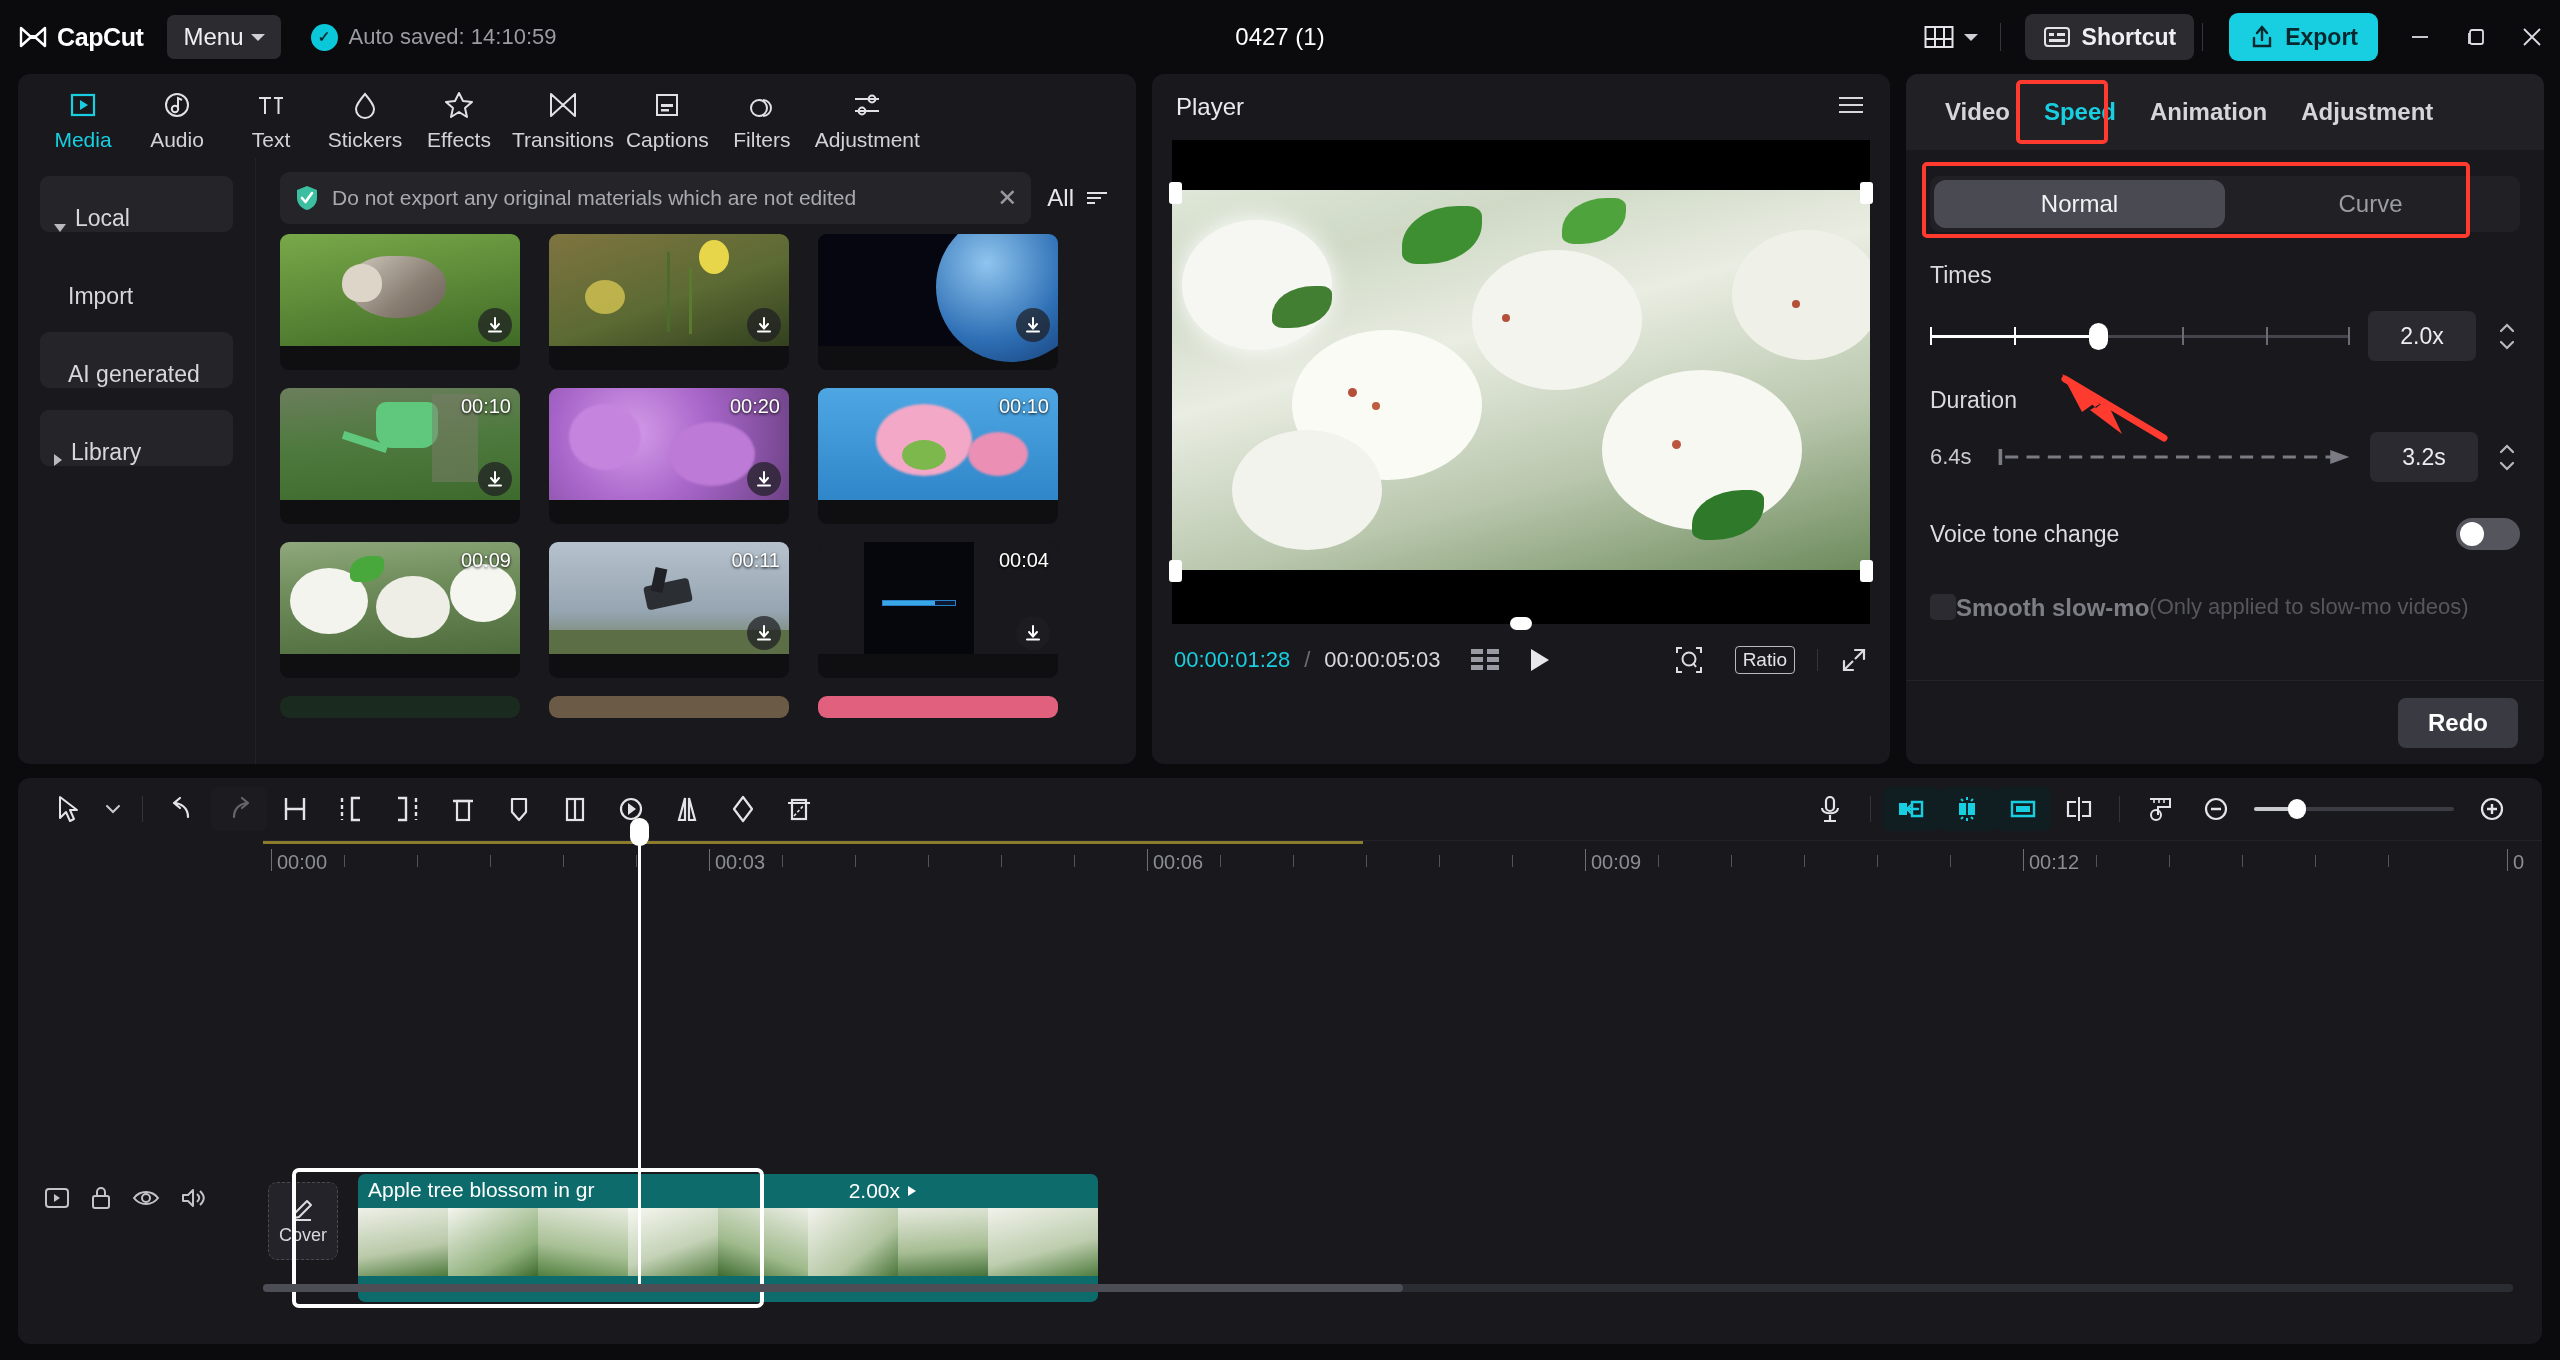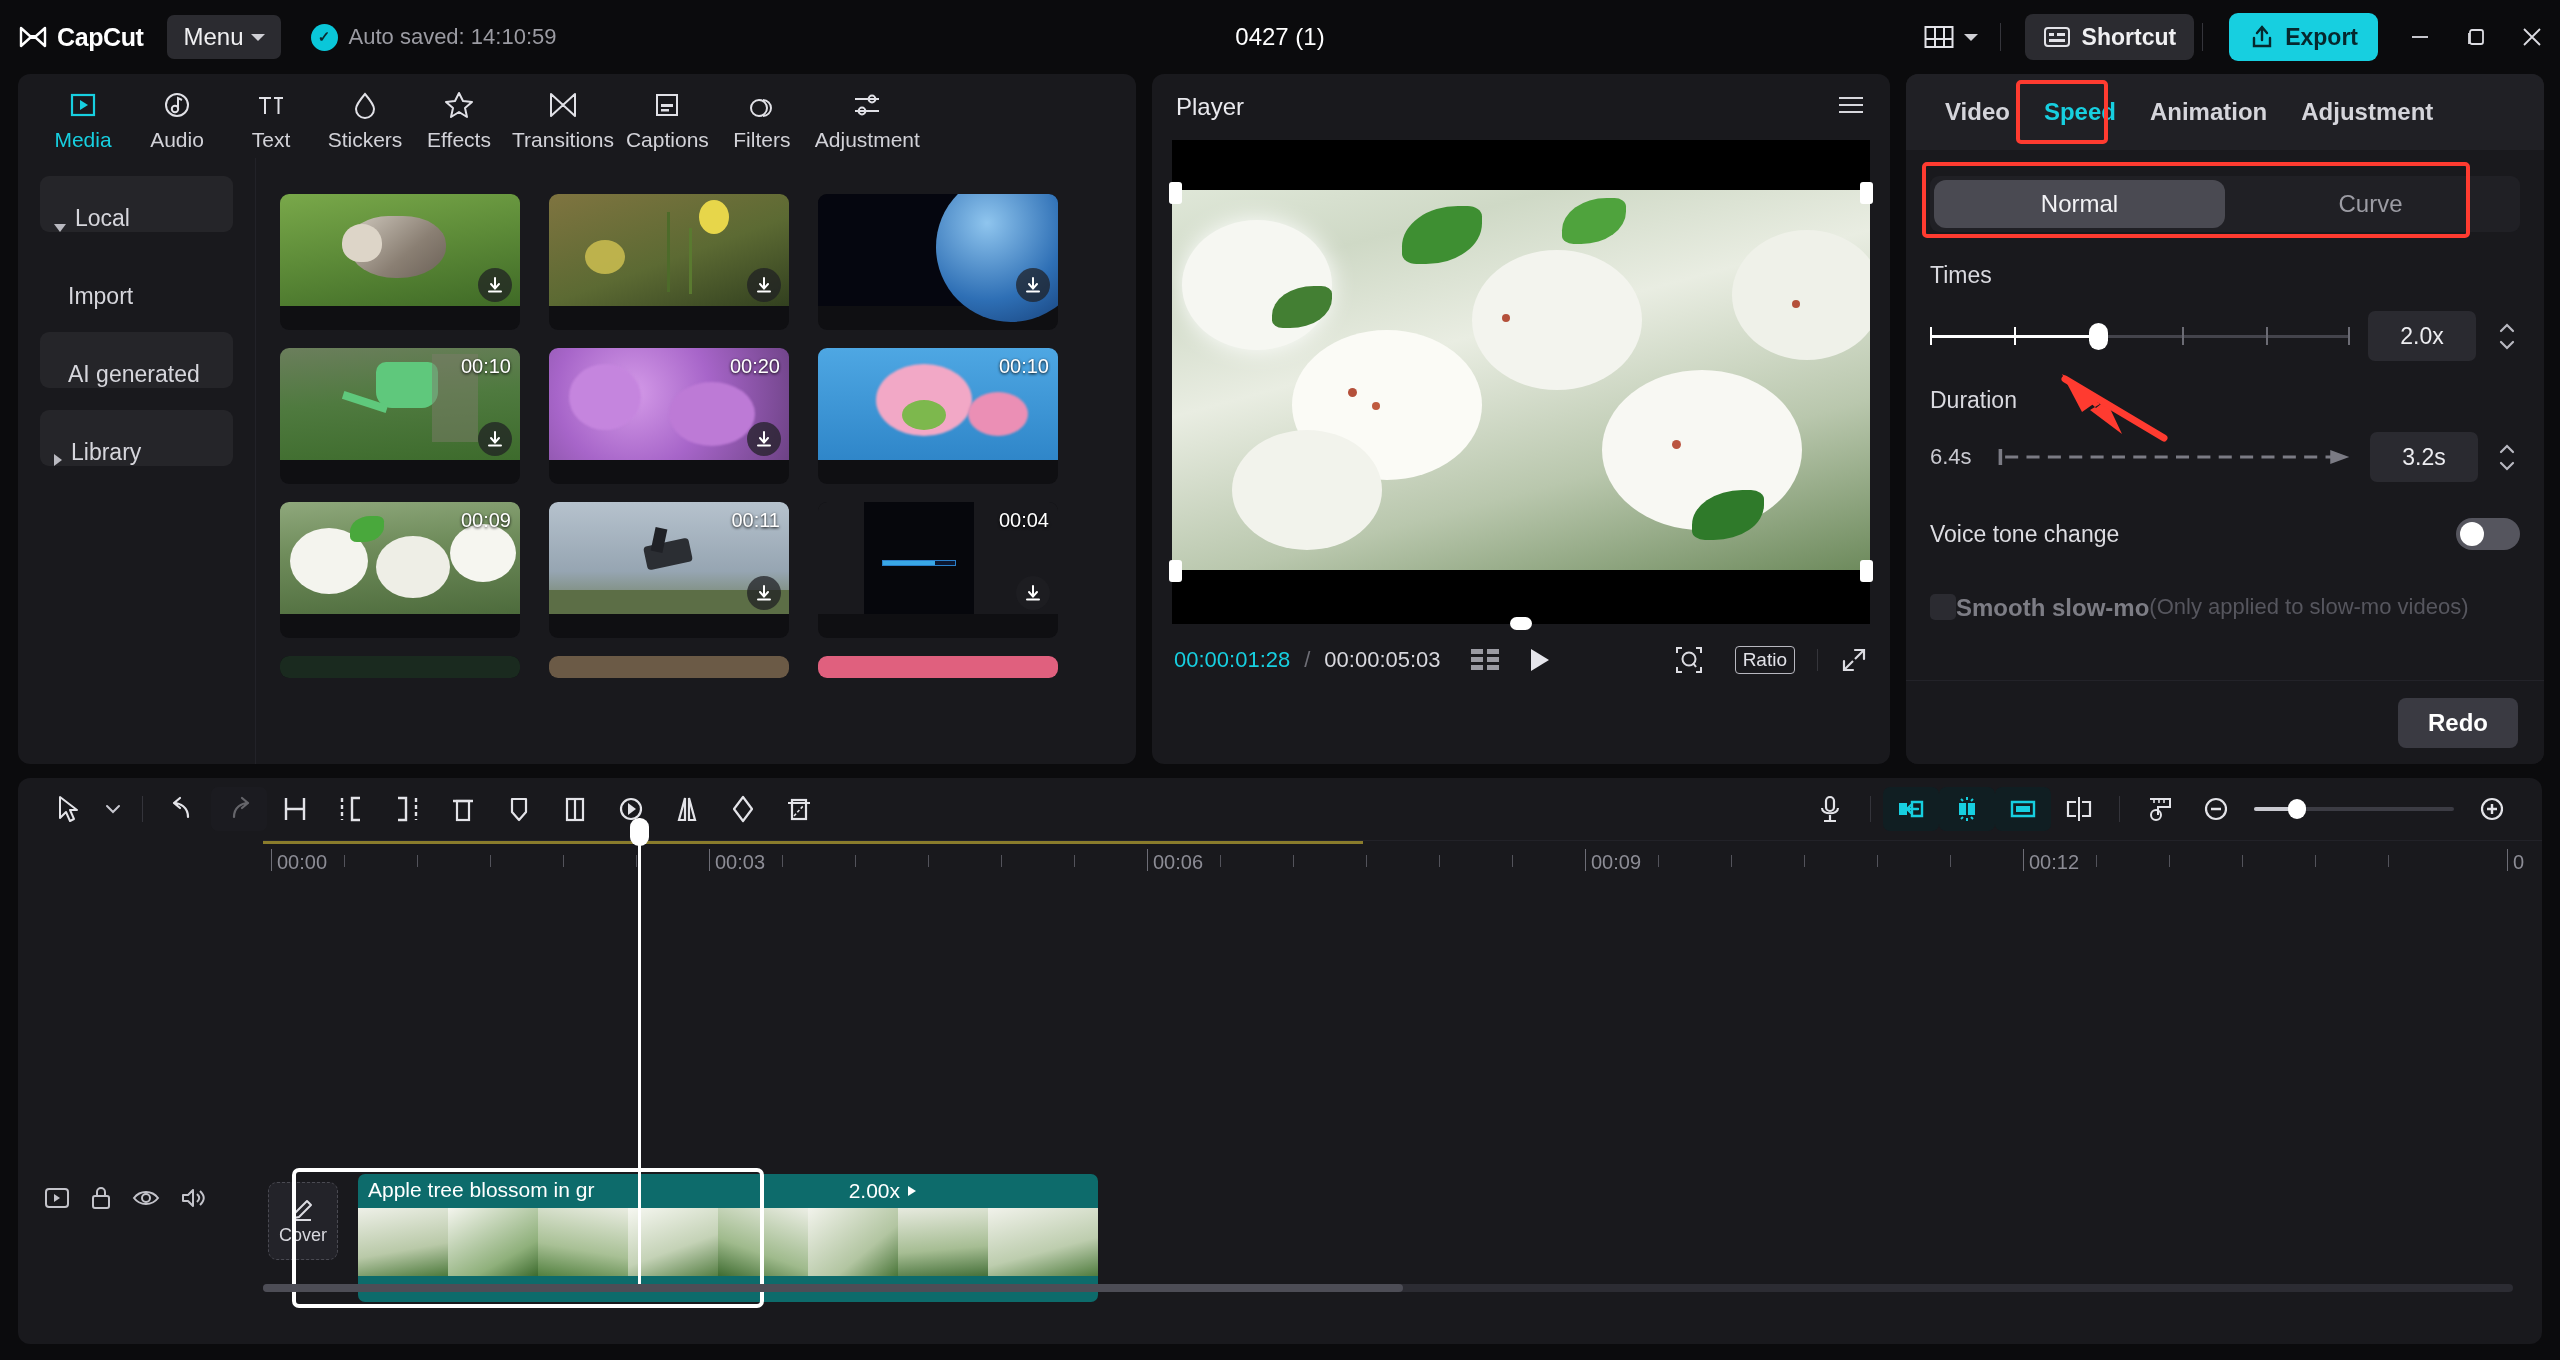--- a/index.html
+++ b/index.html
@@ -89,21 +89,21 @@
   .media-main { flex: 1; padding: 14px 20px 0 24px; position: relative; }
   .searchrow { display: flex; align-items: center; gap: 16px; }
   .notice {
     flex: 1; height: 52px; background: #242429; border-radius: 9px;
     display: flex; align-items: center; gap: 12px; padding: 0 14px; overflow: hidden;
   }
   .notice-txt { font-size: 21px; color: #a9a9b1; white-space: nowrap; overflow: hidden; flex:1; }
   .x-btn { font-size: 24px; color: #9a9aa2; cursor: pointer; padding-left:8px; }
   .allbtn { display: flex; align-items: center; gap: 10px; font-size: 24px; color: #e7e7ea; cursor: pointer; padding-right:6px;}
 
-  .grid { display: grid; grid-template-columns: repeat(3, 240px); gap: 18px 29px; margin-top: 22px; }
+  .grid { display: grid; grid-template-columns: repeat(3, 240px); gap: 18px 29px; margin-top: 10px; }
   .cell { width: 240px; height: 136px; border-radius: 9px; background: #0f0f12; position: relative; overflow: hidden; cursor: pointer; }
   .thumb { position: absolute; left: 0; top: 0; width: 240px; height: 112px; }
   .dur { position: absolute; right: 9px; top: 7px; font-size: 20px; color: #fff; text-shadow: 0 1px 3px #000; }
   .dl {
     position: absolute; right: 8px; bottom: 28px; width: 34px; height: 34px;
     border-radius: 50%; background: rgba(30,30,34,.72);
     display: flex; align-items: center; justify-content: center;
   }
 
   
@@ -421,20 +421,38 @@
         <div class="side-item boxed" style="padding-left:28px">
           <span>AI generated</span>
         </div>
         <div class="side-item boxed">
           <i class="tri-rt"></i>
           <span>Library</span>
         </div>
       </div>
 
       <div class="media-main">
+        <div class="searchrow">
+          <div class="notice">
+            <svg width="26" height="28" viewBox="0 0 26 28">
+              <path d="M13 2 L23 6 L23 14 C23 20 18 25 13 26 C8 25 3 20 3 14 L3 6 Z" fill="#3bbfa0"></path>
+              <path d="M8 14 L11.5 18 L18 9" fill="none" stroke="#fff" stroke-width="2.6" stroke-linecap="round" stroke-linejoin="round"></path>
+            </svg>
+            <span class="notice-txt">Do not export any original materials which are not edited</span>
+            <span class="x-btn">✕</span>
+          </div>
+          <div class="allbtn">
+            <span>All</span>
+            <svg width="26" height="22" viewBox="0 0 26 22">
+              <line x1="3" y1="6" x2="23" y2="6" stroke="#e0e0e6" stroke-width="2"></line>
+              <line x1="3" y1="11" x2="17" y2="11" stroke="#e0e0e6" stroke-width="2"></line>
+              <line x1="3" y1="16" x2="11" y2="16" stroke="#e0e0e6" stroke-width="2"></line>
+            </svg>
+          </div>
+        </div>
 
         <div class="grid">
 
           <div class="cell">
             <div class="thumb" style="background:linear-gradient(170deg,#79a84a 0%,#5d8b38 48%,#3f6a26 100%)">
               <div style="position:absolute;left:70px;top:22px;width:96px;height:62px;border-radius:40% 45% 50% 48%;background:linear-gradient(140deg,#cfc8bd,#8a7f73 60%,#6b6157)"></div>
               <div style="position:absolute;left:62px;top:30px;width:40px;height:38px;border-radius:50% 50% 45% 45%;background:#ddd5c8"></div>
             </div>
             <span class="dur"></span>
             <div class="dl">

